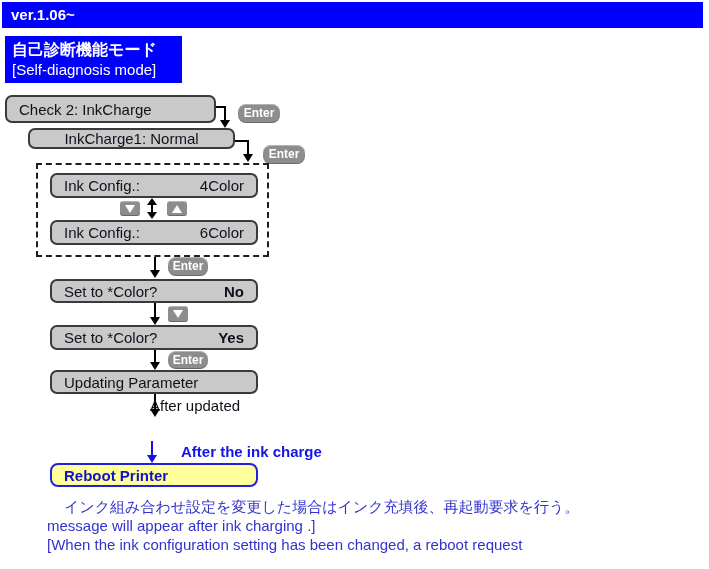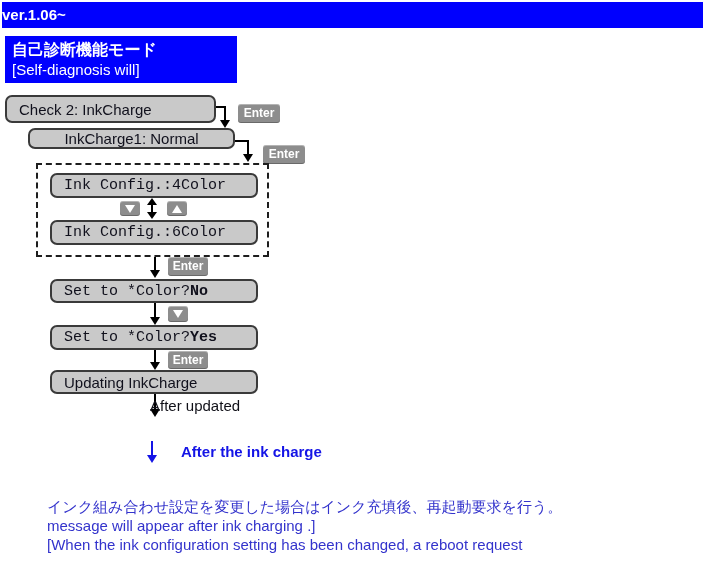--- a/index.html
+++ b/index.html
@@ -3,52 +3,52 @@
 <meta charset="utf-8">
 <style>
   html,body{margin:0;padding:0;background:#ffffff;}
   .canvas{
     position:relative;width:709px;height:569px;background:#ffffff;overflow:hidden;
     font-family:"Liberation Sans",sans-serif;
   }
   
   .version-bar{
     position:absolute;left:2px;top:2px;width:701px;height:26px;background:#0000fe;
-    color:#ffffff;font-weight:bold;font-size:15px;line-height:26px;
+    color:#ffffff;font-weight:bold;font-size:15px;line-height:26px;padding-left:9px;
     box-sizing:border-box;
   }
   
   .header-box{
-    position:absolute;left:5px;top:36px;width:232px;height:47px;background:#0000fe;
+    position:absolute;left:5px;top:36px;width:177px;height:47px;background:#0000fe;
     color:#ffffff;box-sizing:border-box;padding:3px 0 0 7px;
   }
   .header-box .ja{font-weight:bold;font-size:16px;line-height:21px;}
   .header-box .en{font-size:15px;line-height:20px;}
   
   .lcd{
     position:absolute;background:#c9c9c9;border:2px solid #3a3a3a;border-radius:7px;
     box-sizing:border-box;display:flex;align-items:center;color:#10101c;font-size:15px;
     padding:8px 12px;
   }
   .lcd.center{justify-content:center;}
-  .lcd.split{font-family:Liberation Mono, monospace;}
+  .lcd.split{justify-content:space-between;}
   .lcd .val{font-weight:bold;}
   .lcd-yellow{
     position:absolute;background:#ffff9c;border:2px solid #2222dd;border-radius:8px;
     box-sizing:border-box;display:flex;align-items:center;color:#1111cc;font-size:15px;
     font-weight:bold;padding:0 12px;
   }
   
   .dashed-group{
     position:absolute;left:36px;top:163px;width:233px;height:94px;
     border:2px dashed #1e1e1e;box-sizing:border-box;
   }
   
   .enter-badge{
-    position:absolute;width:42px;height:19px;background:#8d8d8d;border-radius:3px;
+    position:absolute;width:42px;height:19px;background:#8d8d8d;border-radius:8px;
     color:#ffffff;font-weight:bold;font-size:12px;line-height:19px;text-align:center;
     box-shadow:inset 0 1px 0 rgba(255,255,255,.35), inset 0 -1px 0 rgba(0,0,0,.25);
   }
   
   .key-btn{
     position:absolute;width:20px;height:15px;background:#8d8d8d;border-radius:3px;
     display:flex;align-items:center;justify-content:center;
     box-shadow:inset 0 1px 0 rgba(255,255,255,.35), inset 0 -1px 0 rgba(0,0,0,.25);
   }
   .tri-down{width:0;height:0;border-left:5px solid transparent;border-right:5px solid transparent;border-top:8px solid #ffffff;}
@@ -61,32 +61,32 @@
   
   .updown{position:absolute;left:146px;top:199px;width:12px;height:19px;}
   .updown .stem{position:absolute;left:5px;top:4px;width:2px;height:11px;background:#000;}
   .updown .u{position:absolute;left:1px;top:-1px;width:0;height:0;border-left:5px solid transparent;border-right:5px solid transparent;border-bottom:7px solid #000;}
   .updown .d{position:absolute;left:1px;bottom:-1px;width:0;height:0;border-left:5px solid transparent;border-right:5px solid transparent;border-top:7px solid #000;}
   
   .note-plain{position:absolute;font-size:15px;color:#101018;white-space:nowrap;}
   .note-blue{position:absolute;font-size:15px;font-weight:bold;color:#1414e6;white-space:nowrap;margin-left:14px;}
   
   .footnote{position:absolute;left:47px;top:497px;width:630px;color:#3333cc;font-size:15px;line-height:19px;}
-  .footnote .ja{margin-bottom:0;}
+  .footnote .ja{margin-bottom:0;margin-left:17px;}
 </style>
 </head>
 <body>
 
 <div class="canvas">
 
   <div class="version-bar">ver.1.06~</div>
 
   <div class="header-box">
     <div class="ja">自己診断機能モード</div>
-    <div class="en">[Self-diagnosis will]</div>
+    <div class="en">[Self-diagnosis mode]</div>
   </div>
 
   <div class="lcd" style="left:5px;top:95px;width:211px;height:28px;">
     <span>Check 2: InkCharge</span>
   </div>
 
   <div class="line" style="left:216px;top:106px;width:10px;height:2px;"></div>
   <div class="line" style="left:224px;top:106px;width:2px;height:16px;"></div>
   <div class="head-down" style="left:220px;top:120px;"></div>
   <div class="enter-badge" style="left:238px;top:104px;">Enter</div>
@@ -140,30 +140,33 @@
 
   <div class="lcd split" style="left:50px;top:325px;width:208px;height:25px;">
     <span>Set to *Color?</span>
     <span class="val">Yes</span>
   </div>
   <div class="line" style="left:154px;top:350px;width:2px;height:14px;"></div>
   <div class="head-down" style="left:150px;top:362px;"></div>
   <div class="enter-badge" style="left:168px;top:351px;width:40px;height:18px;line-height:18px;">Enter</div>
 
   <div class="lcd" style="left:50px;top:370px;width:208px;height:24px;">
-    <span>Updating InkCharge</span>
+    <span>Updating Parameter</span>
   </div>
   <div class="line" style="left:154px;top:394px;width:2px;height:16px;"></div>
   <div class="head-down" style="left:150px;top:409px;"></div>
   <div class="note-plain" style="left:150px;top:397px;">After updated</div>
 
   <div class="line blue" style="left:151px;top:441px;width:2px;height:15px;"></div>
   <div class="head-down blue" style="left:147px;top:455px;"></div>
   <div class="note-blue" style="left:167px;top:443px;">After the ink charge</div>
 
+  <div class="lcd-yellow" style="left:50px;top:463px;width:208px;height:24px;">
+    <span>Reboot Printer</span>
+  </div>
 
   <div class="footnote">
     <div class="ja">インク組み合わせ設定を変更した場合はインク充填後、再起動要求を行う。</div>
     <div>message will appear after ink charging .]</div>
     <div>[When the ink configuration setting has been changed, a reboot request</div>
   </div>
 
 </div>
 
 </body></html>

